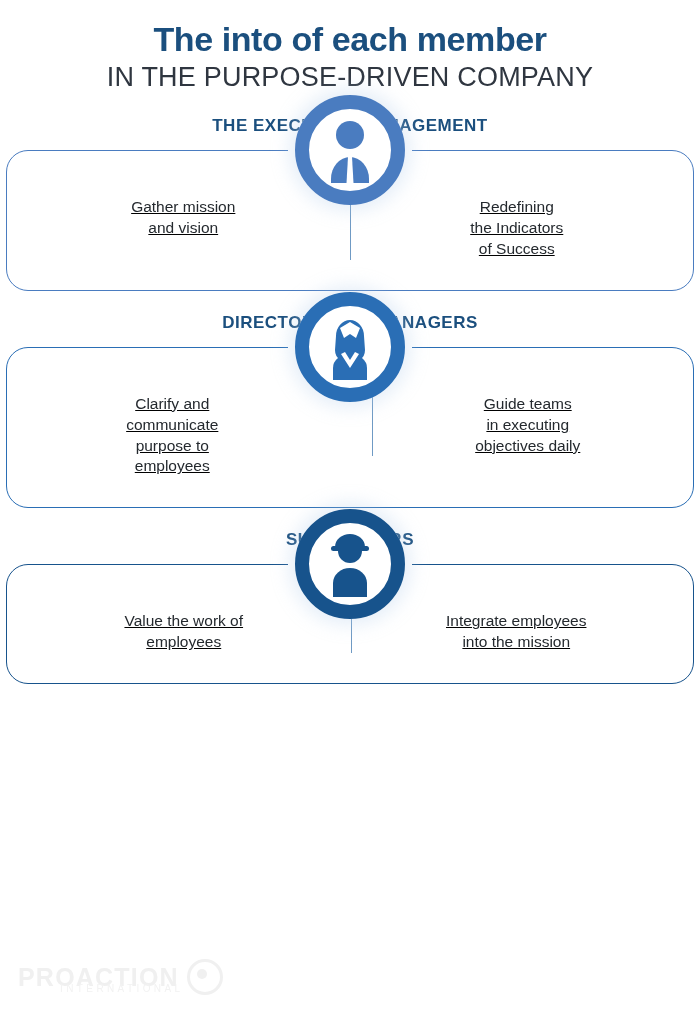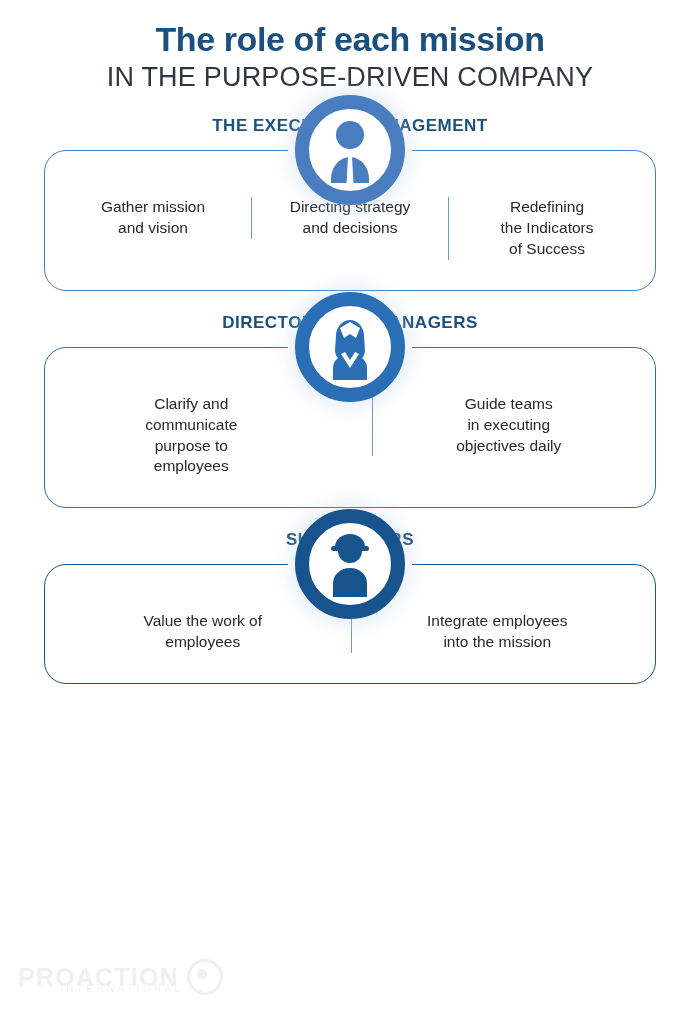--- a/index.html
+++ b/index.html
@@ -48,21 +48,22 @@
     font-weight: bold;
     color: #1b4f7e;
     letter-spacing: 0.5px;
     margin: 0 0 14px 0;
   }
 
   
   .card-wrap {
     position: relative;
     margin: 0 auto;
-    width: 612px;
+    width: 688px;
+    text-decoration: underline;
   }
 
   .card {
     position: relative;
     box-sizing: border-box;
     border-radius: 22px;
     border-style: solid;
     border-width: 1.6px;
     background: #ffffff;
     display: flex;
@@ -153,33 +154,31 @@
     width: 10px;
     height: 10px;
     border-radius: 50%;
     background: #f0f0f0;
   }
 </style>
 </head>
 <body>
 
 <div class="header">
-  <h1 class="title">The role of each mission</h1>
+  <h1 class="title">The into of each member</h1>
   <div class="subtitle">IN THE PURPOSE-DRIVEN COMPANY</div>
 </div>
 
 <div id="sections-root">
     <div class="section">
       <div class="section-title">THE EXECUTIVE MANAGEMENT</div>
       <div class="card-wrap">
         <div class="card" style="border-color: rgb(74, 124, 192);">
           <div class="cell" style="white-space: pre-line;">Gather mission
 and vision</div>
-          <div class="cell" style="white-space: pre-line;">Directing strategy
-and decisions</div>
           <div class="cell" style="white-space: pre-line;">Redefining
 the Indicators
 of Success</div>
         </div>
         <div class="notch"></div>
         <div class="icon-badge">
           <svg width="110" height="110" viewBox="0 0 110 110">
             <circle cx="55" cy="55" r="48" fill="none" stroke="#4a7cc0" stroke-width="14"></circle>
             <circle cx="55" cy="40" r="14" fill="#4a7cc0"></circle>
             <path d="M36 84 A19 22 0 0 1 74 84 L74 88 L36 88 Z" fill="#4a7cc0"></path>

